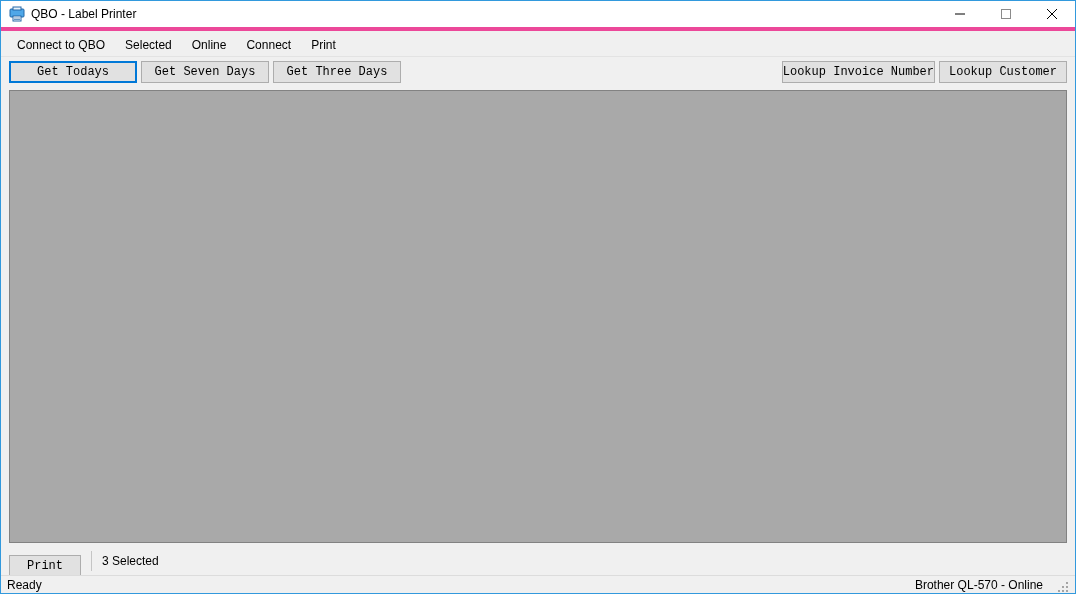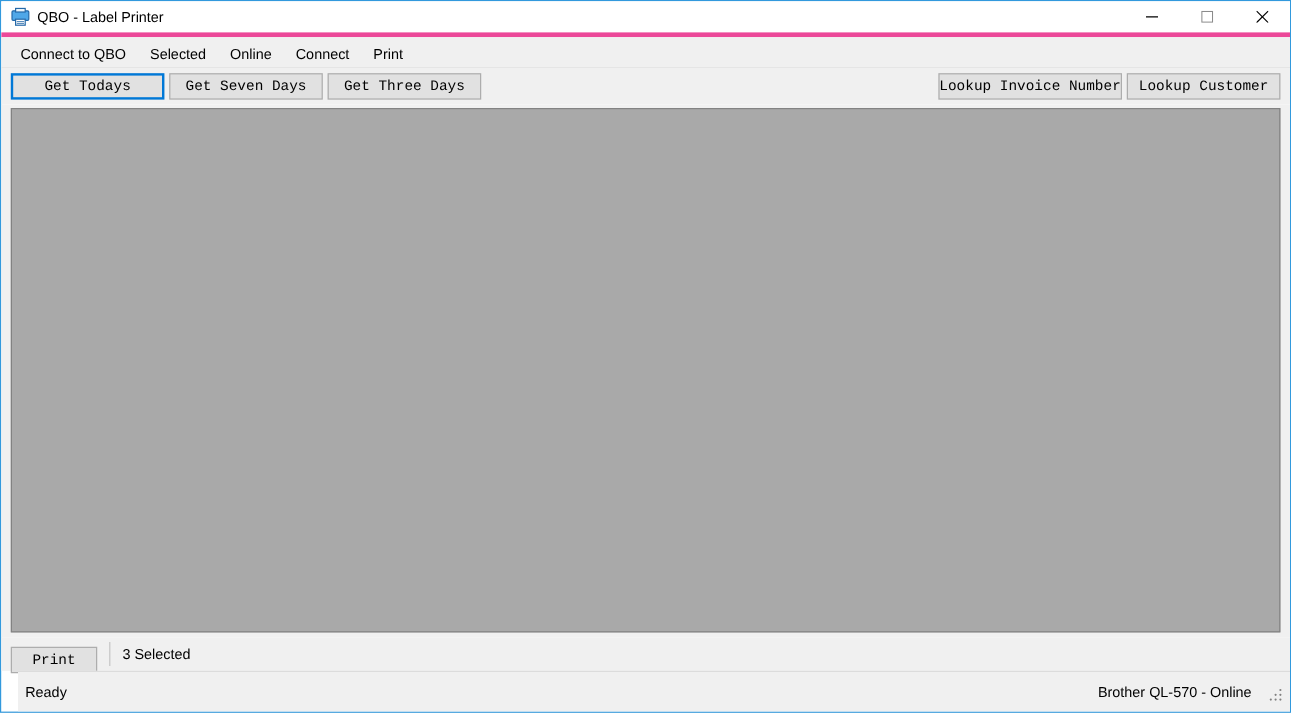--- a/index.html
+++ b/index.html
@@ -116,28 +116,27 @@
       font-size: 12px;
       cursor: pointer;
       margin-top: 10px;
     }
     .sep {
       width: 1px;
       height: 20px;
       background: #c5c5c5;
     }
     .statusbar {
-      height: 34px;
+      height: 18px;
       background: #f0f0f0;
       border-top: 1px solid #dcdcdc;
       display: flex;
       align-items: center;
       padding: 0 6px 0 6px;
       font-size: 12px;
-      margin-left: 14px;
     }
     .status-left { flex: 1; }
     .status-right { margin-right: 4px; }
     .size-grip {
       width: 16px;
       height: 16px;
       margin-left: 6px;
       display: flex;
       align-items: flex-end;
       justify-content: flex-end;

